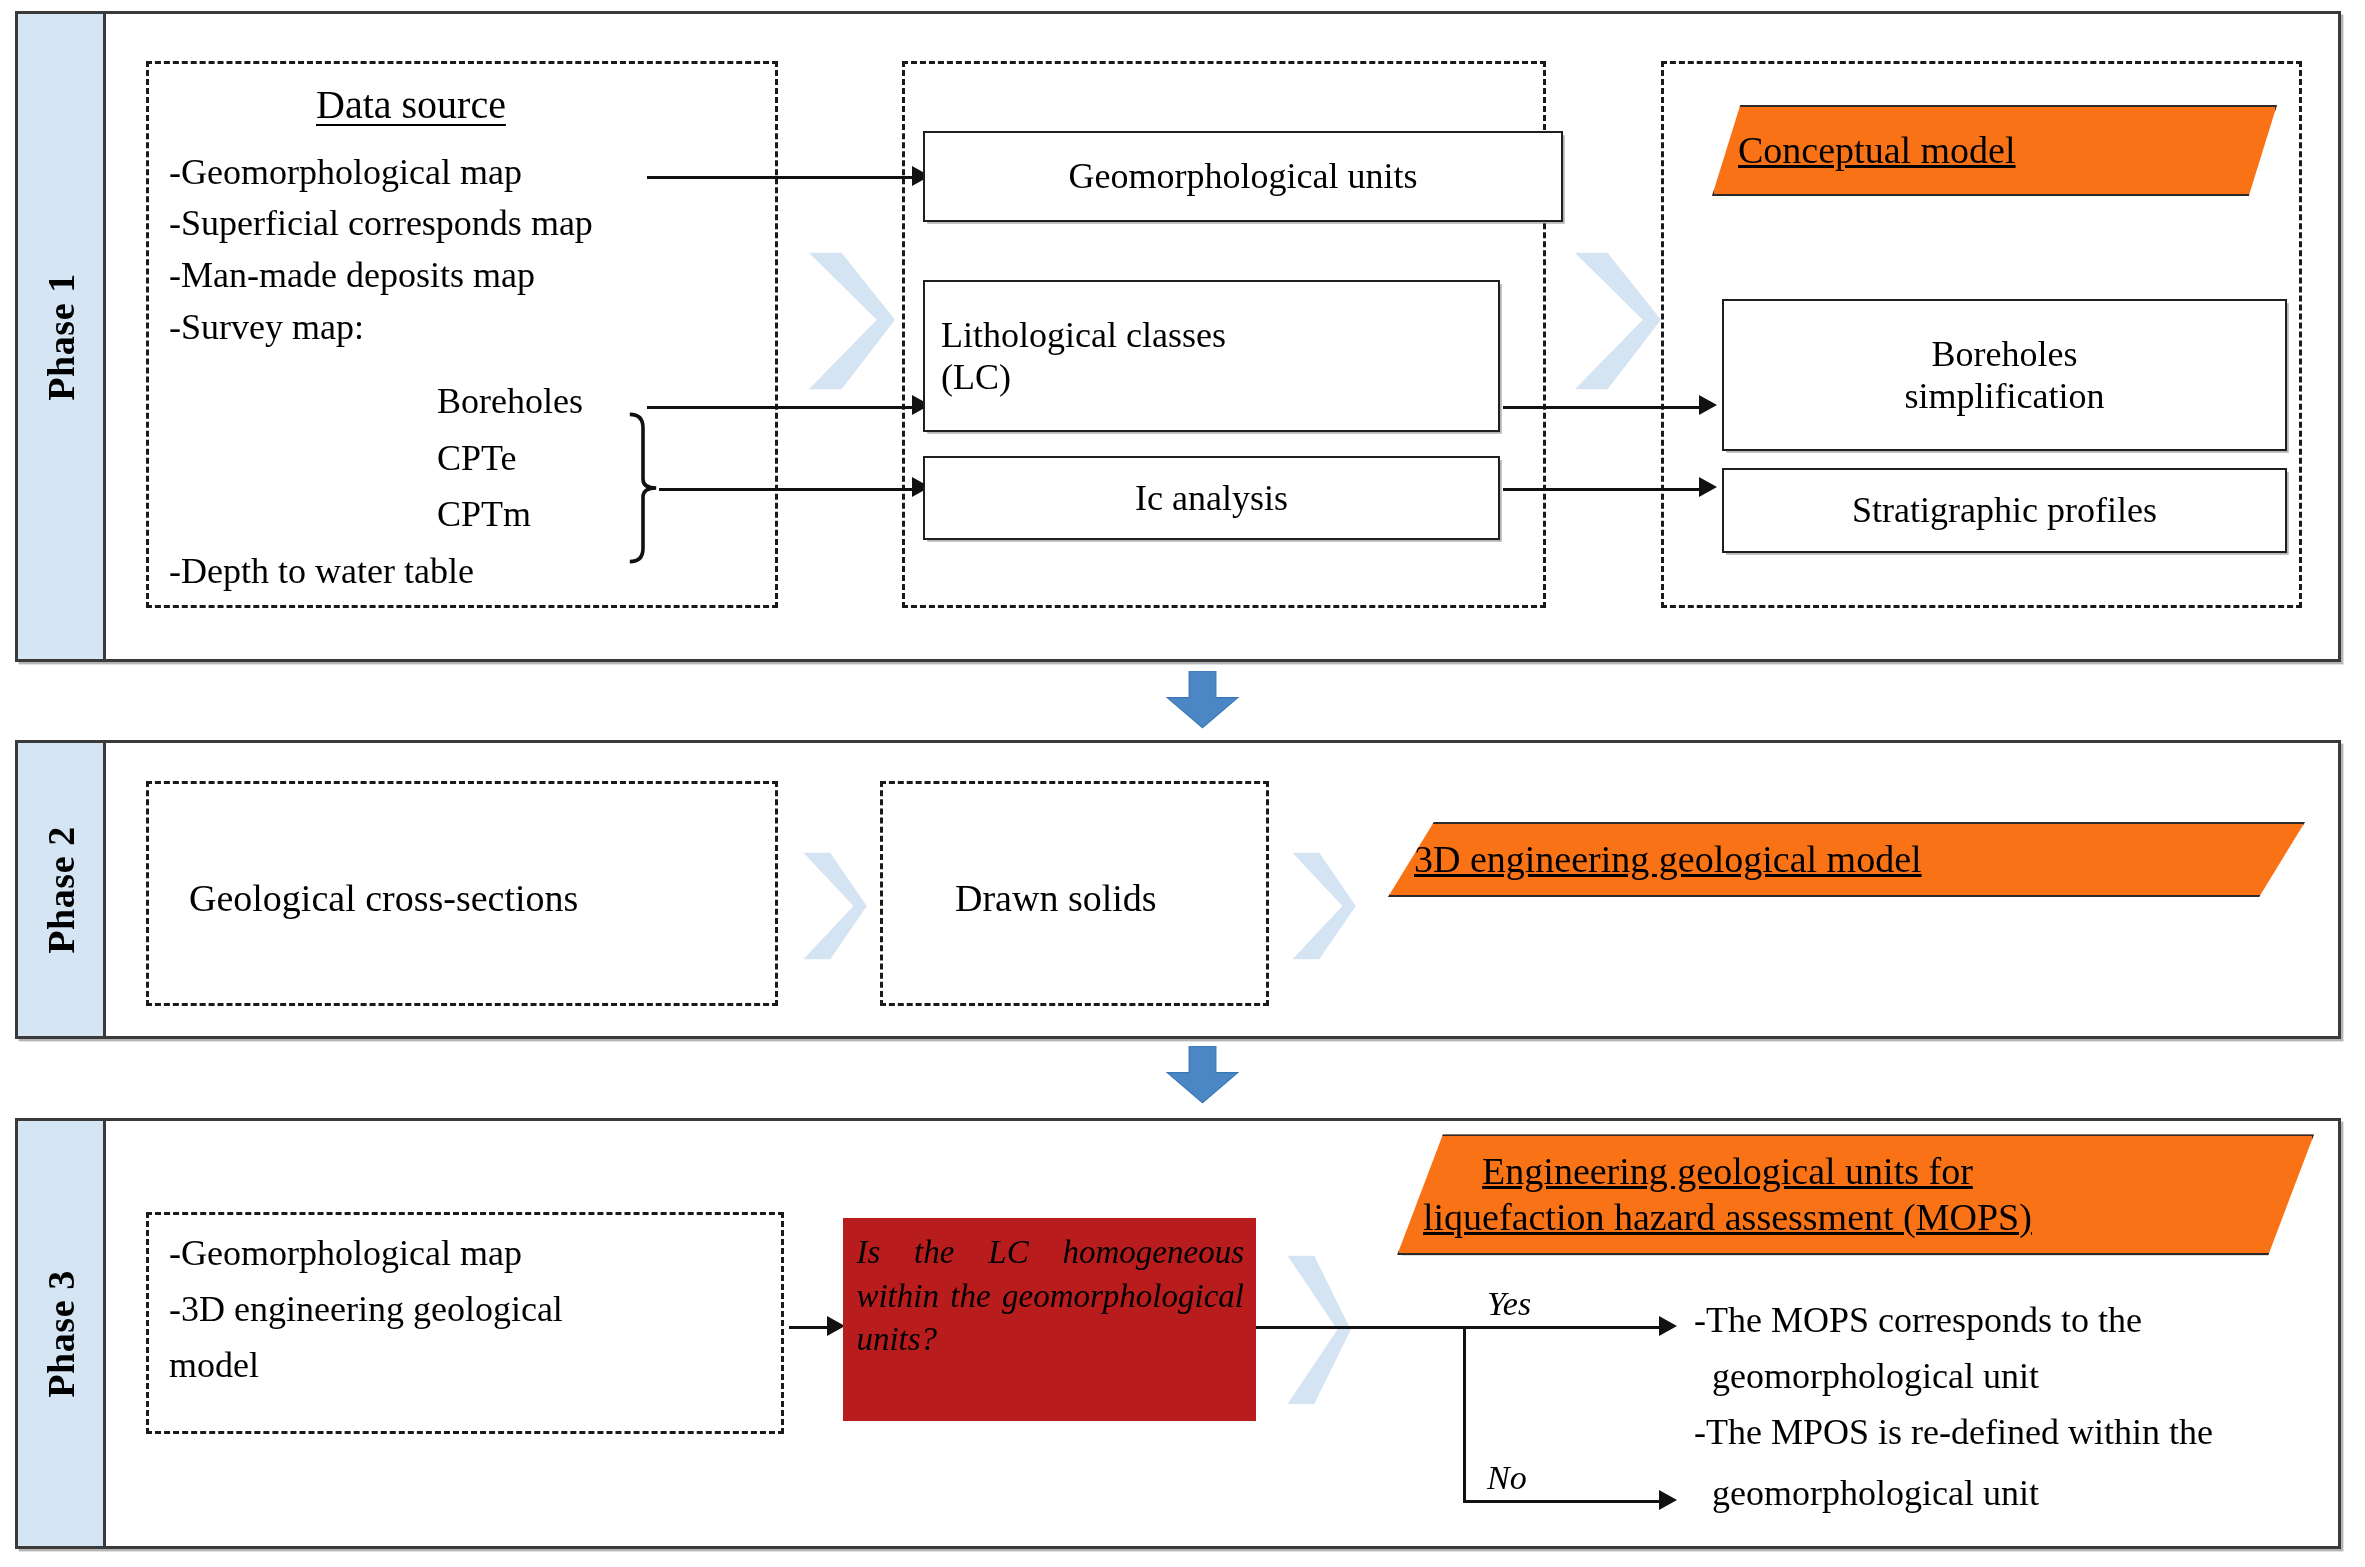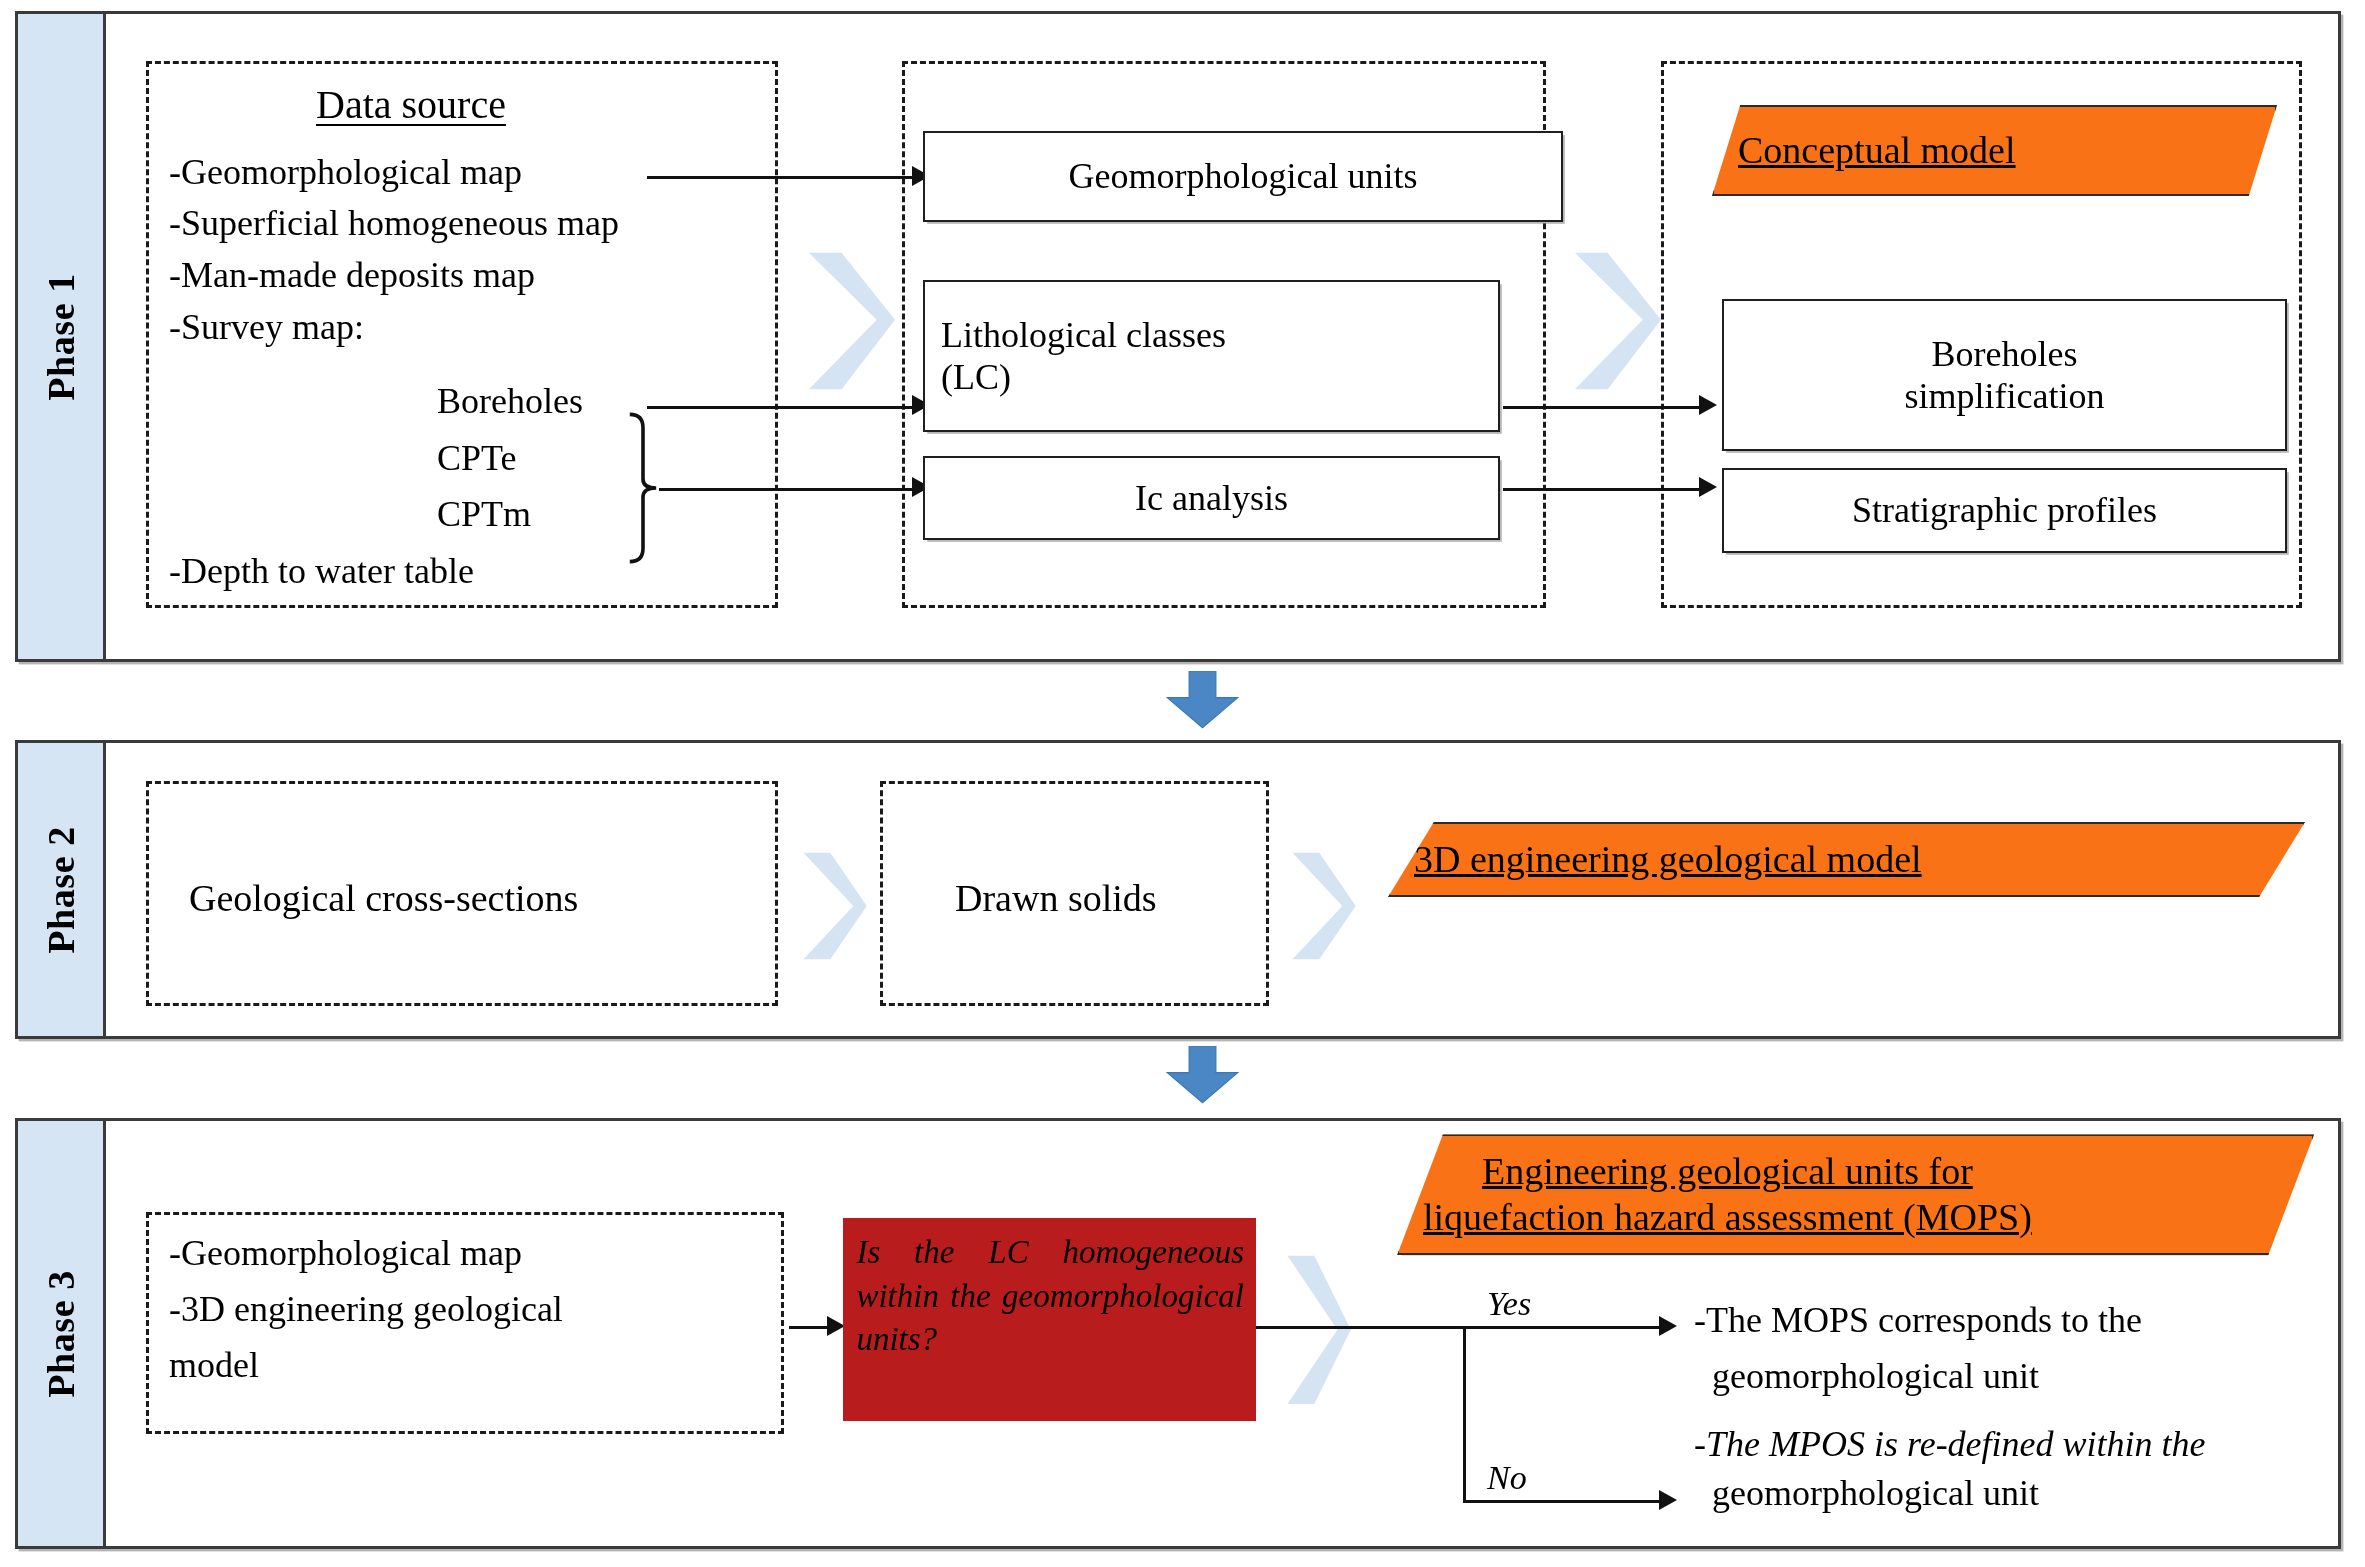--- a/index.html
+++ b/index.html
@@ -153,21 +153,21 @@
 
     <div class="dashed-box" style="left:128px; top:47px; width:632px; height:547px;"></div>
 
     <div class="dashed-box" style="left:884px; top:47px; width:644px; height:547px;"></div>
 
     <div class="dashed-box" style="left:1643px; top:47px; width:641px; height:547px;"></div>
 
     <div class="ds-title" style="left:298px; top:67px;">Data source</div>
 
     <div class="text-block" style="left:151px; top:135px;">-Geomorphological map</div>
-    <div class="text-block" style="left:151px; top:186px;">-Superficial homogeneous map</div>
+    <div class="text-block" style="left:151px; top:186px;">-Superficial corresponds map</div>
     <div class="text-block" style="left:151px; top:238px;">-Man-made deposits map</div>
     <div class="text-block" style="left:151px; top:290px;">-Survey map:</div>
     <div class="text-block" style="left:419px; top:364px;">Boreholes</div>
     <div class="text-block" style="left:419px; top:421px;">CPTe</div>
     <div class="text-block" style="left:419px; top:477px;">CPTm</div>
     <div class="text-block" style="left:151px; top:534px;">-Depth to water table</div>
 
     <div class="brace" style="left:607px; top:398px; width:36px; height:152px;">
       <svg viewBox="0 0 60 250" preserveAspectRatio="none">
         <path d="M8 4 Q30 4 30 26 L30 110 Q30 125 52 125 Q30 125 30 140 L30 224 Q30 246 8 246" fill="none" stroke="#111" stroke-width="6"></path>
@@ -286,21 +286,21 @@
     <div class="hline" style="left:1445px; top:205px; width:200px;"></div>
     <div class="arrowhead" style="left:1641px; top:195px;"></div>
     <span class="branch-label" style="left:1469px; top:164px;">Yes</span>
 
     <div class="hline" style="left:1445px; top:379px; width:200px;"></div>
     <div class="arrowhead" style="left:1641px; top:369px;"></div>
     <span class="branch-label" style="left:1469px; top:338px;">No</span>
 
     <div class="text-block" style="left:1676px; top:176px;">-The MOPS corresponds to the</div>
     <div class="text-block" style="left:1694px; top:232px;">geomorphological unit</div>
-    <div class="text-block" style="left:1676px; top:300px;font-style:italic;">-The MPOS is re-defined within the</div>
+    <div class="text-block" style="left:1676px; top:288px;">-The MPOS is re-defined within the</div>
     <div class="text-block" style="left:1694px; top:349px;">geomorphological unit</div>
 
     <div class="parallelogram" style="left:1379px; top:13.4px; width:917px; height:121px; font-size:38px;">
       <span class="pg-inner">
         <span style="display:block;">Engineering geological units for</span>
         <span style="display:block;">liquefaction hazard assessment (MOPS)</span>
       </span>
     </div>
   </div>
 

